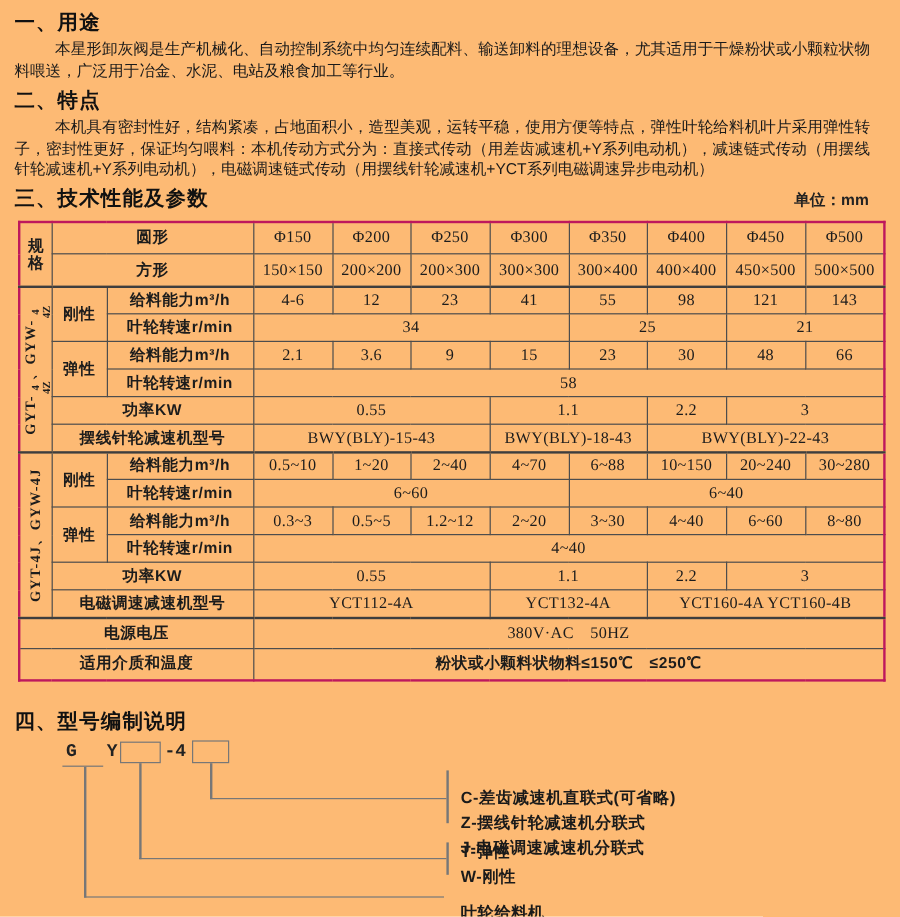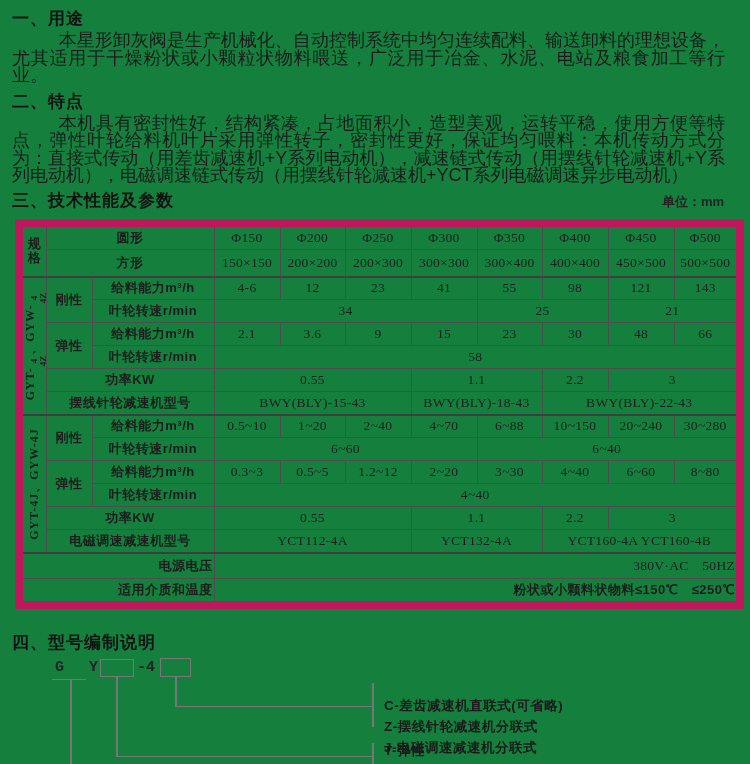--- a/index.html
+++ b/index.html
@@ -1,38 +1,38 @@
 <!DOCTYPE html>
 <html><head>
 <meta charset="utf-8">
 <style>
   * { margin:0; padding:0; box-sizing:border-box; }
   html,body { background:#fff; }
   .page {
     position:relative; width:750px; height:764px; overflow:hidden;
-    background:#15803d; color:#161616;
+    background:#fdba74; color:#161616;
     font-family:"Liberation Sans", sans-serif;
   }
   .sec-h { font-size:17px; font-weight:700; color:#111; padding-left:12px; letter-spacing:1px; }
   .para {
-    font-size:18px; line-height:17.5px; text-align:justify;
+    font-size:13px; line-height:17.5px; text-align:justify;
     margin:2px 25px 2px 12px; text-indent:2.6em; color:#1a1a1a;
   }
   .sec3-row { display:flex; justify-content:space-between; align-items:flex-end; margin-top:4px; padding-right:26px; }
   .unit { font-size:13px; font-weight:700; color:#222; padding-bottom:1px; }
 
   table.spec {
     margin:7px 0 0 15px; width:721px; table-layout:fixed;
-    border-collapse:collapse; border:8px solid #be185d;
+    border-collapse:collapse; border:2px solid #be185d;
     font-size:13px; color:#1c1c1c;
   }
   table.spec td { border:1px solid #4d4d4d; text-align:center; vertical-align:middle; height:23px; padding:0 1px; overflow:hidden; }
   tr.hdr td { height:27px; }
   tr.thick td { border-top:2px solid #3e3e3e; }
-  tr.tall td { height:26px;text-align:right; }
+  tr.tall td { height:26px; }
   .lbl { font-weight:700; letter-spacing:0.5px; }
   .num { font-family:"Liberation Serif", serif; font-size:13.5px; letter-spacing:0.3px; }
   td.spec-col { font-weight:700; line-height:14px; word-break:break-all; padding:0 5px; }
   td.vcell { position:relative; }
   .vtext {
     position:absolute; left:50%; top:50%;
     transform:translate(-50%,-50%) rotate(-90deg);
     white-space:nowrap; font-family:"Liberation Serif", serif;
     font-size:12px; font-weight:700; letter-spacing:1px; color:#1c1c1c;
   }

